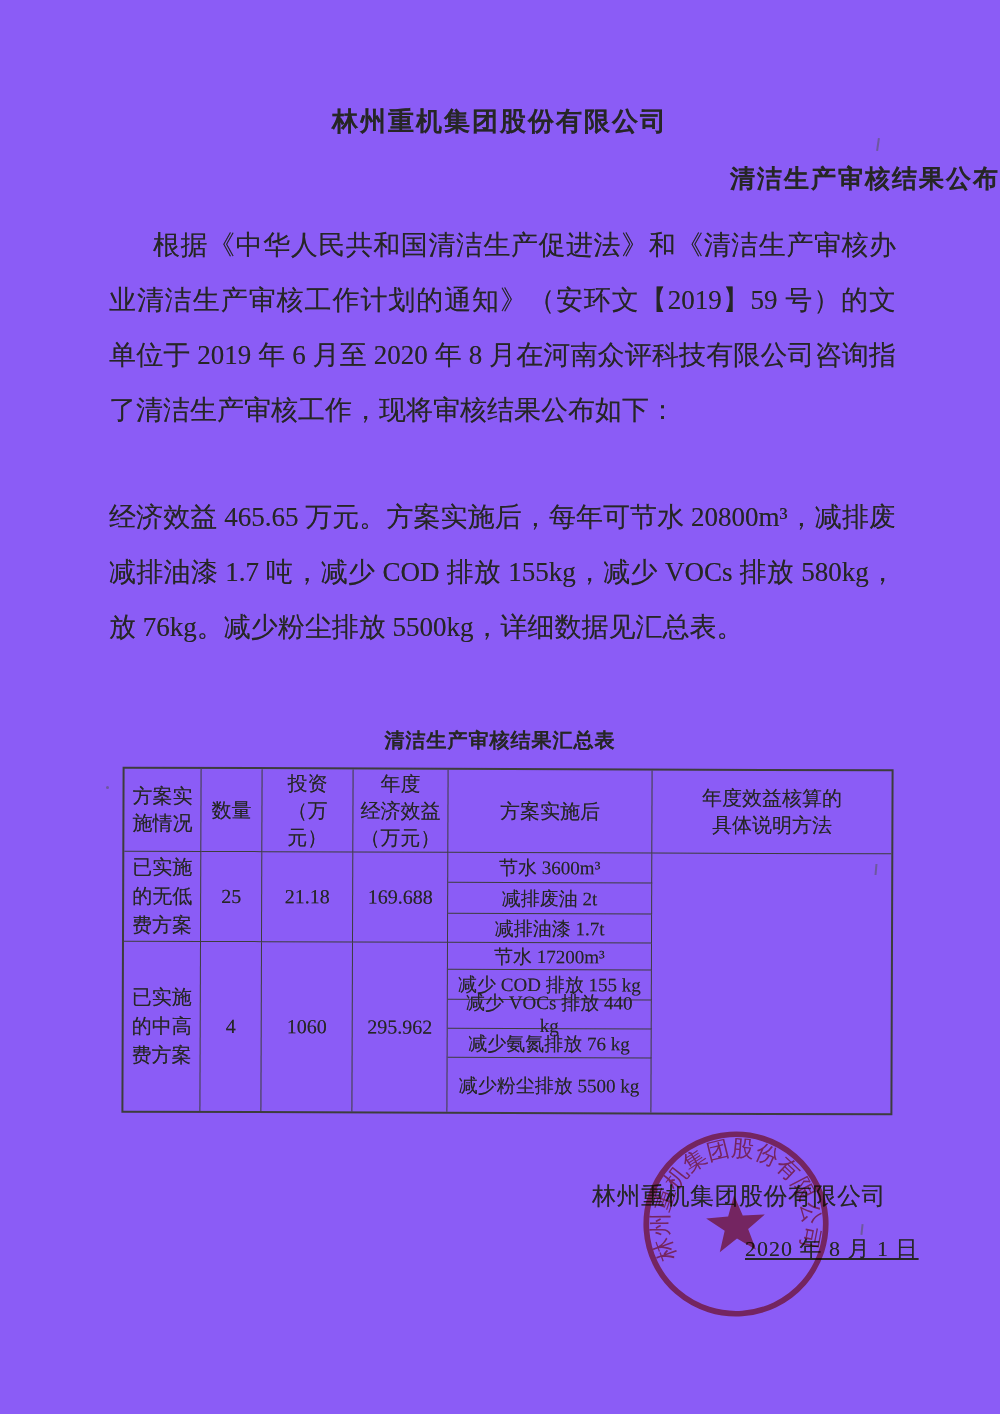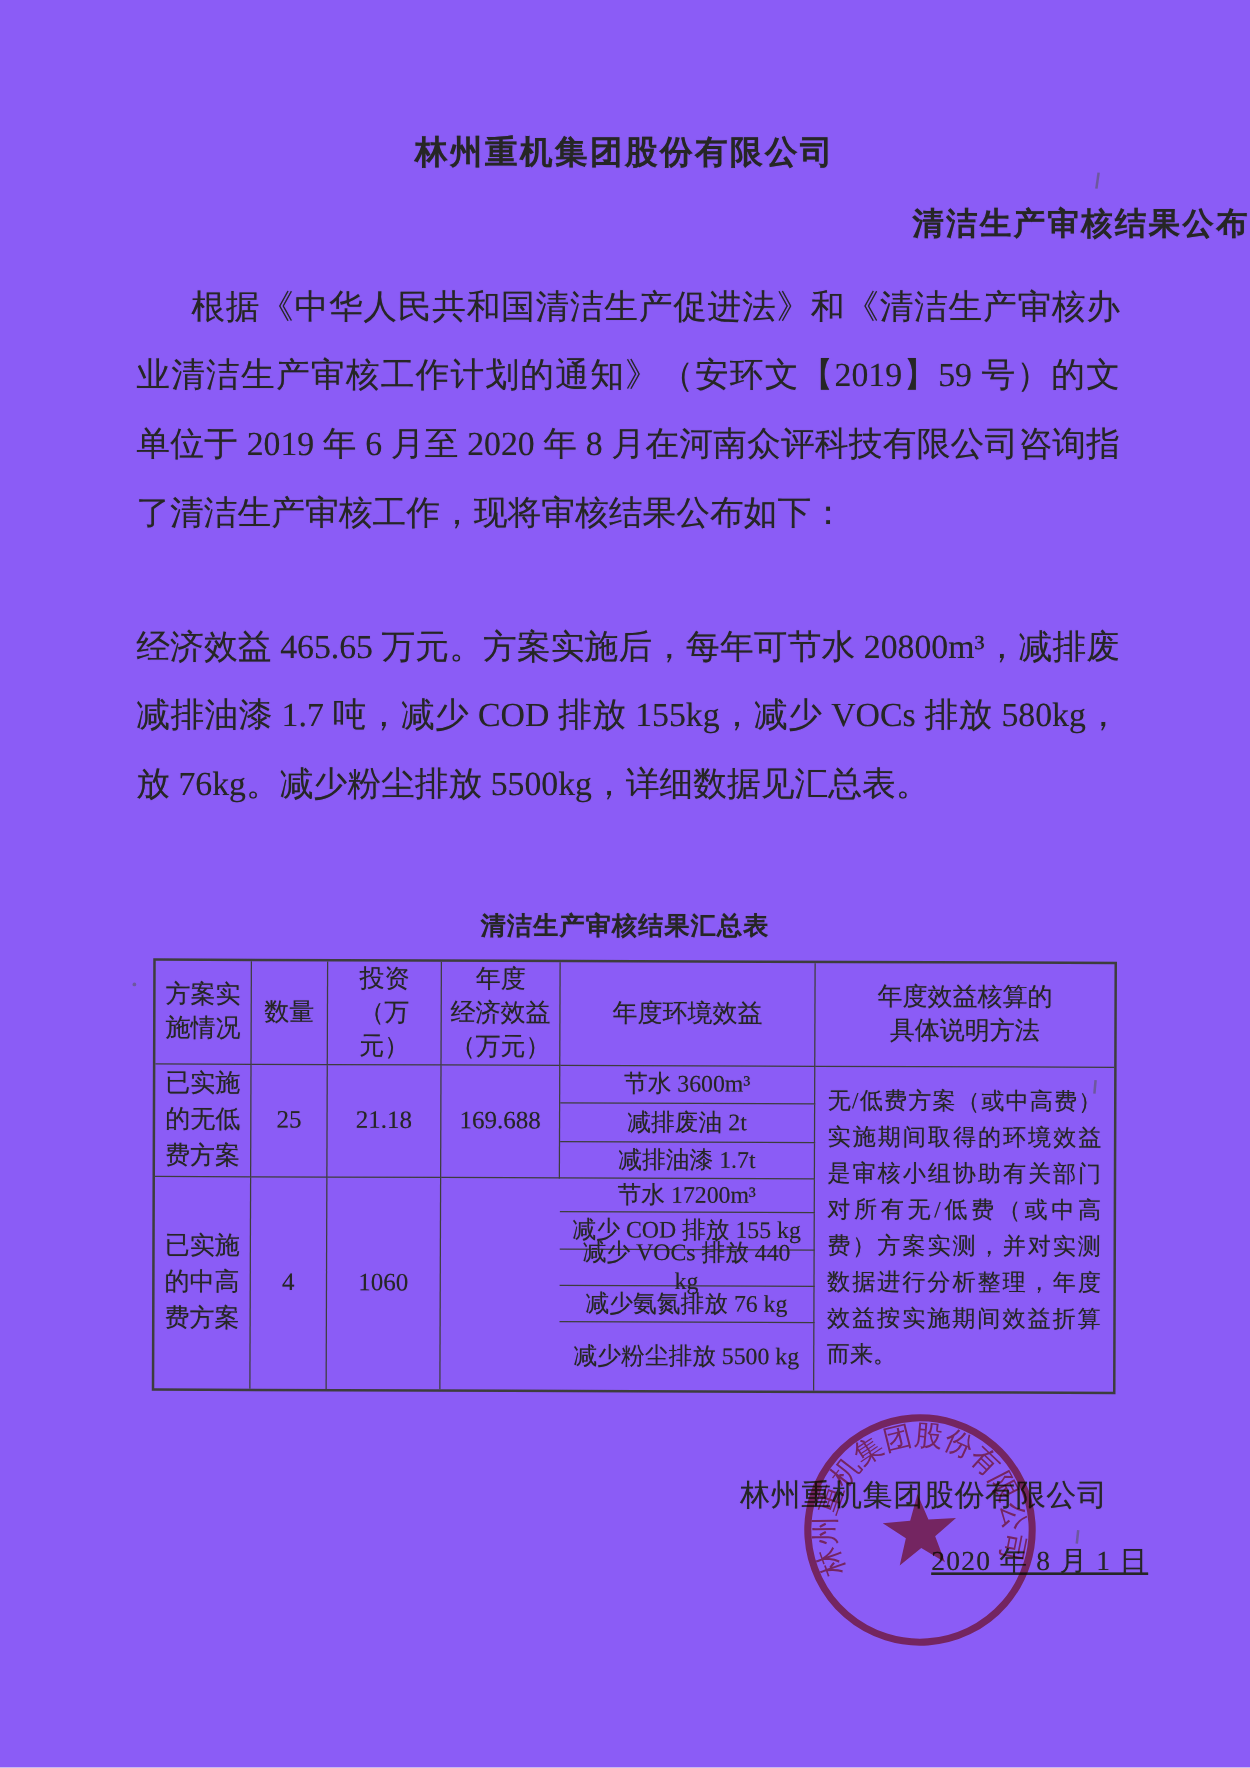--- a/index.html
+++ b/index.html
@@ -137,42 +137,40 @@
     <div class="cell th3 ink">
       <div class="hl">投资（万</div>
       <div class="hl">元）</div>
     </div>
     <div class="cell th4 ink">
       <div class="hl">年度</div>
       <div class="hl">经济效益</div>
       <div class="hl">（万元）</div>
     </div>
     <div class="cell th5 ink">
-      <div class="hl">年度环境效益</div>
+      <div class="hl">方案实施后</div>
     </div>
     <div class="cell th6 nr ink">
       <div class="hl">年度效益核算的</div>
       <div class="hl">具体说明方法</div>
     </div>
 
     <div class="cell p1 plan ink">已实施的无低费方案</div>
     <div class="cell q1 num ink">25</div>
     <div class="cell i1 num ink">21.18</div>
     <div class="cell b1 num ink">169.688</div>
     <div class="cell e11 env ink">节水 3600m³</div>
     <div class="cell e12 env ink">减排废油 2t</div>
     <div class="cell e13 env ink">减排油漆 1.7t</div>
 
-    <div class="cell noteA nr nb note-cell">
-      <div class="note-text ink">无/低费方案（或中高费）实施期间取得的环境效益是审核小组协助有关部门对所有无/低费（或中高费）方案实测，并对实测数据进行分析整理，年度效益按实施期间效益折算而来。</div>
-    </div>
 
     <div class="cell p2 nb plan ink">已实施的中高费方案</div>
     <div class="cell q2 nb num ink">4</div>
     <div class="cell i2 nb num ink">1060</div>
+    <div class="cell b2 nb num ink">295.962</div>
     <div class="cell e21 env ink">节水 17200m³</div>
     <div class="cell e22 env ink">减少 COD 排放 155 kg</div>
     <div class="cell e23 env ink">减少 VOCs 排放 440 kg</div>
     <div class="cell e24 env ink">减少氨氮排放 76 kg</div>
     <div class="cell e25 nb env ink">减少粉尘排放 5500 kg</div>
   </div>
 
   <div class="sig-company ink">林州重机集团股份有限公司</div>
   <div class="sig-date ink">2020 年 8 月 1 日</div>
 

